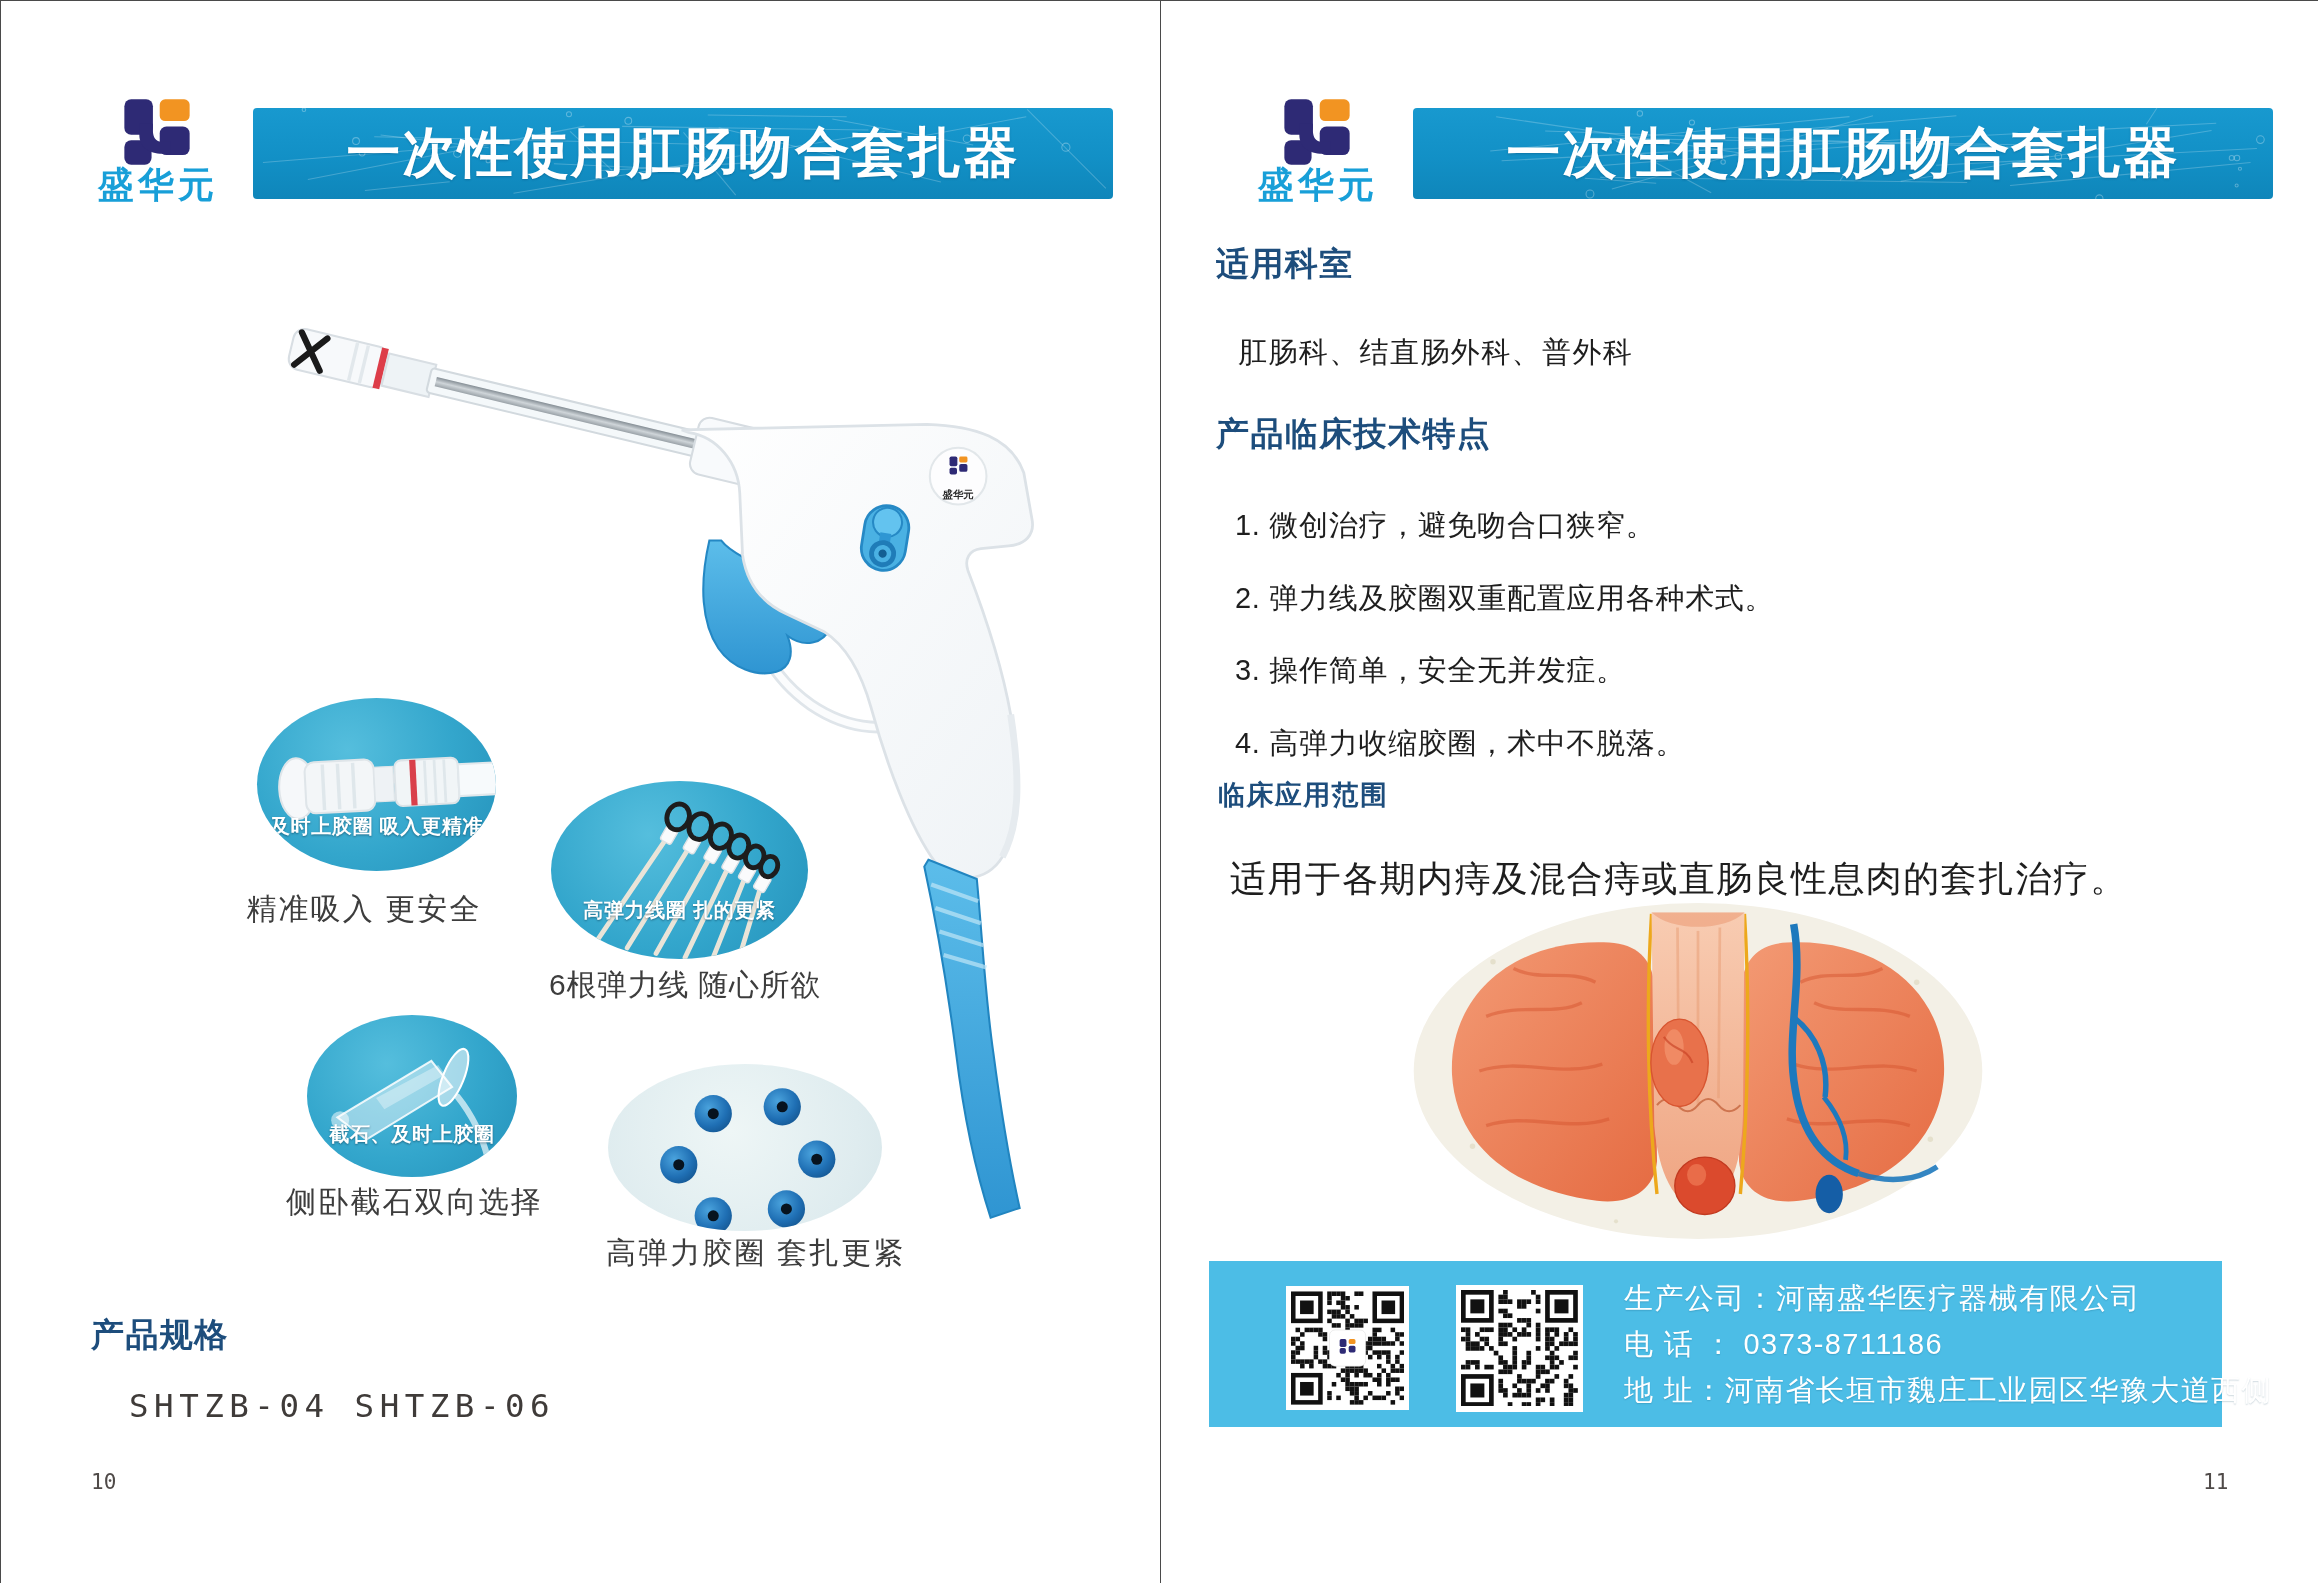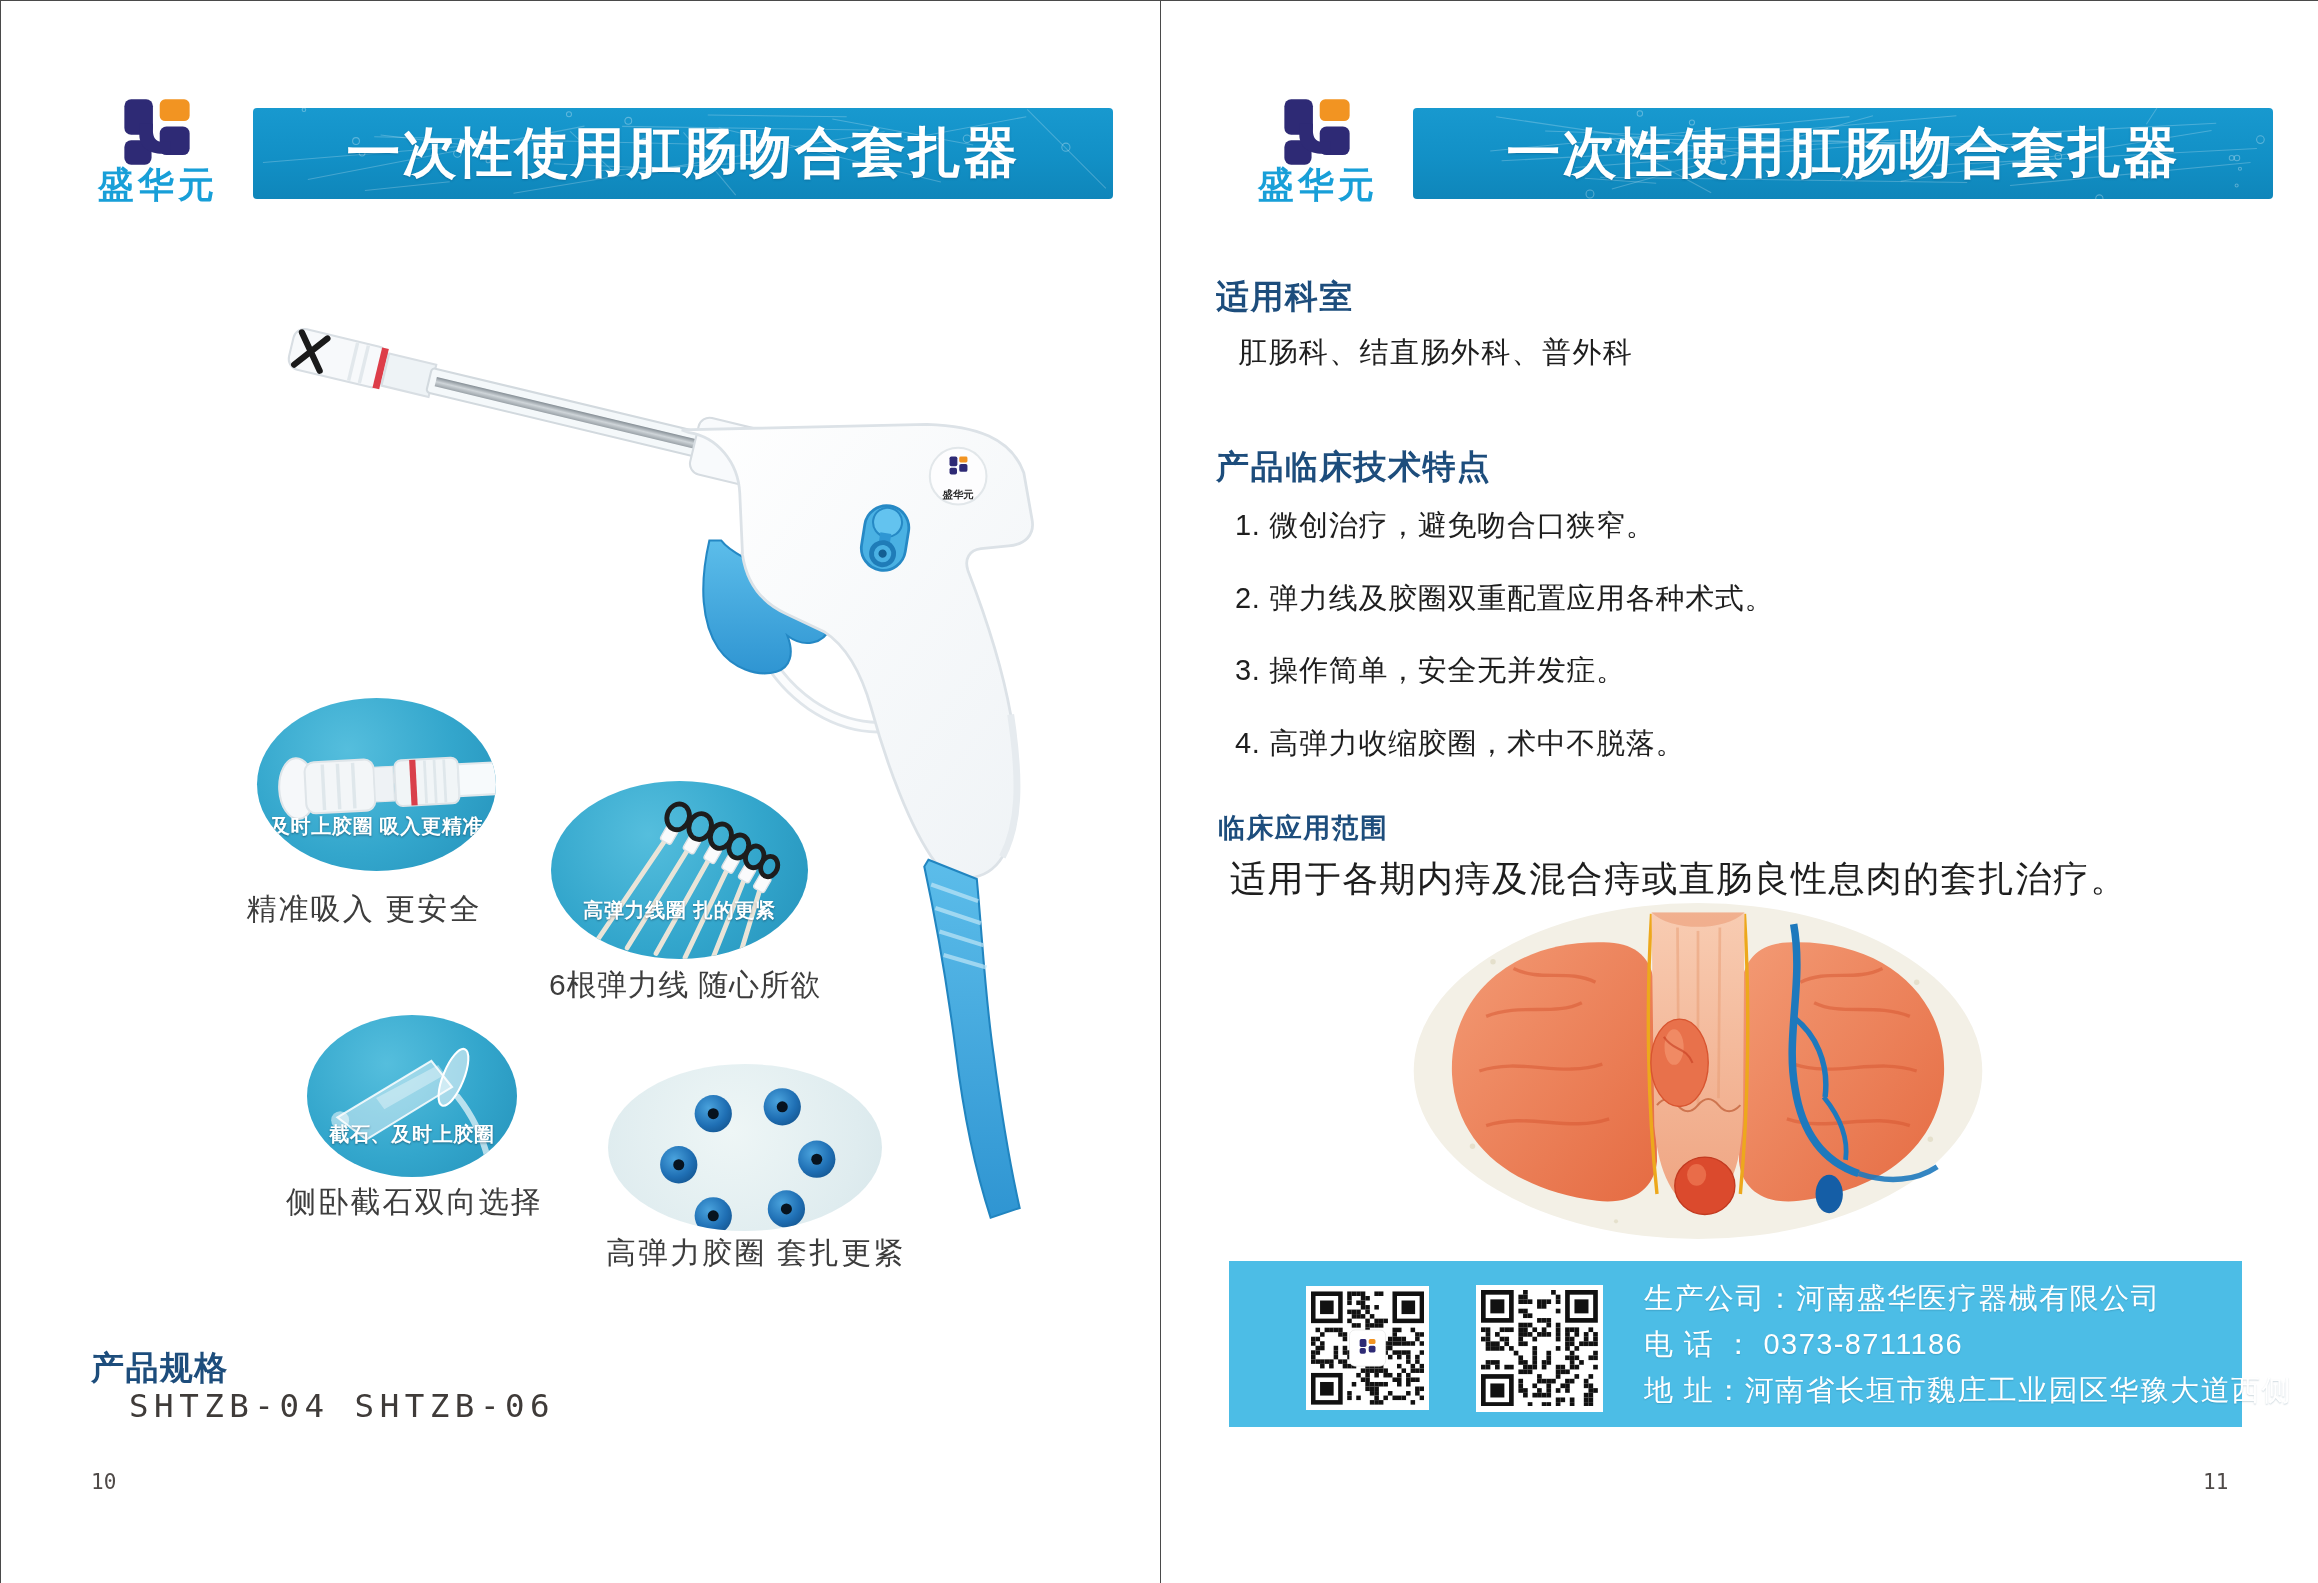--- a/index.html
+++ b/index.html
@@ -23,30 +23,30 @@
   
   .photo-ellipse{position:absolute;border-radius:50%;overflow:hidden;
     background:radial-gradient(circle at 38% 30%,#55bedd 0%,#33a6cc 55%,#2491ba 100%);}
   .photo-ellipse.pale{background:radial-gradient(circle at 45% 40%,#eef6f6 0%,#dfecef 70%,#d7e6ea 100%);}
   .photo-ellipse svg{position:absolute;inset:0;width:100%;height:100%;}
   .overlay-cap{position:absolute;left:0;right:0;text-align:center;color:#fff;font-weight:bold;
     font-size:20px;letter-spacing:0.7px;text-shadow:0 1.4px 2.1px rgba(0,30,50,.45);white-space:nowrap;}
   .feature-cap{position:absolute;text-align:center;font-size:30px;color:#3d3d3d;letter-spacing:2.1px;white-space:nowrap;}
 
   
-  .h-navy{position:absolute;font-size:33px;font-weight:bold;color:#1d4d7c;letter-spacing:1.4px;white-space:nowrap;margin-top:33px;}
+  .h-navy{position:absolute;font-size:33px;font-weight:bold;color:#1d4d7c;letter-spacing:1.4px;white-space:nowrap;}
   .h-navy.small{font-size:27px;}
   .body-text{position:absolute;font-size:29px;color:#1e1e1e;letter-spacing:1.4px;white-space:nowrap;}
   .list-item{font-size:29px;color:#1e1e1e;letter-spacing:0.7px;margin-bottom:32.5px;white-space:nowrap;}
   .models{position:absolute;font-family:"DejaVu Sans Mono","Liberation Mono",monospace;
     font-size:32.5px;color:#3f3b39;letter-spacing:5.5px;white-space:nowrap;}
   .pagenum{position:absolute;font-size:21px;color:#4f4a48;font-family:"DejaVu Sans Mono","Liberation Mono",monospace;}
 
   
-  .footer-box{position:absolute;background:#4cbde6;margin-left:20px;}
+  .footer-box{position:absolute;background:#4cbde6;}
   .qr-panel{position:absolute;background:#fff;display:flex;align-items:center;justify-content:center;}
   .qr-panel svg{width:92%;height:92%;}
   .footer-lines{position:absolute;color:#fff;}
   .footer-line{font-size:29px;letter-spacing:1.4px;line-height:46px;white-space:nowrap;
     text-shadow:0 0.7px 1.4px rgba(0,60,90,.2);}
 </style>
 </head>
 <body>
 
 <div class="sheet">

